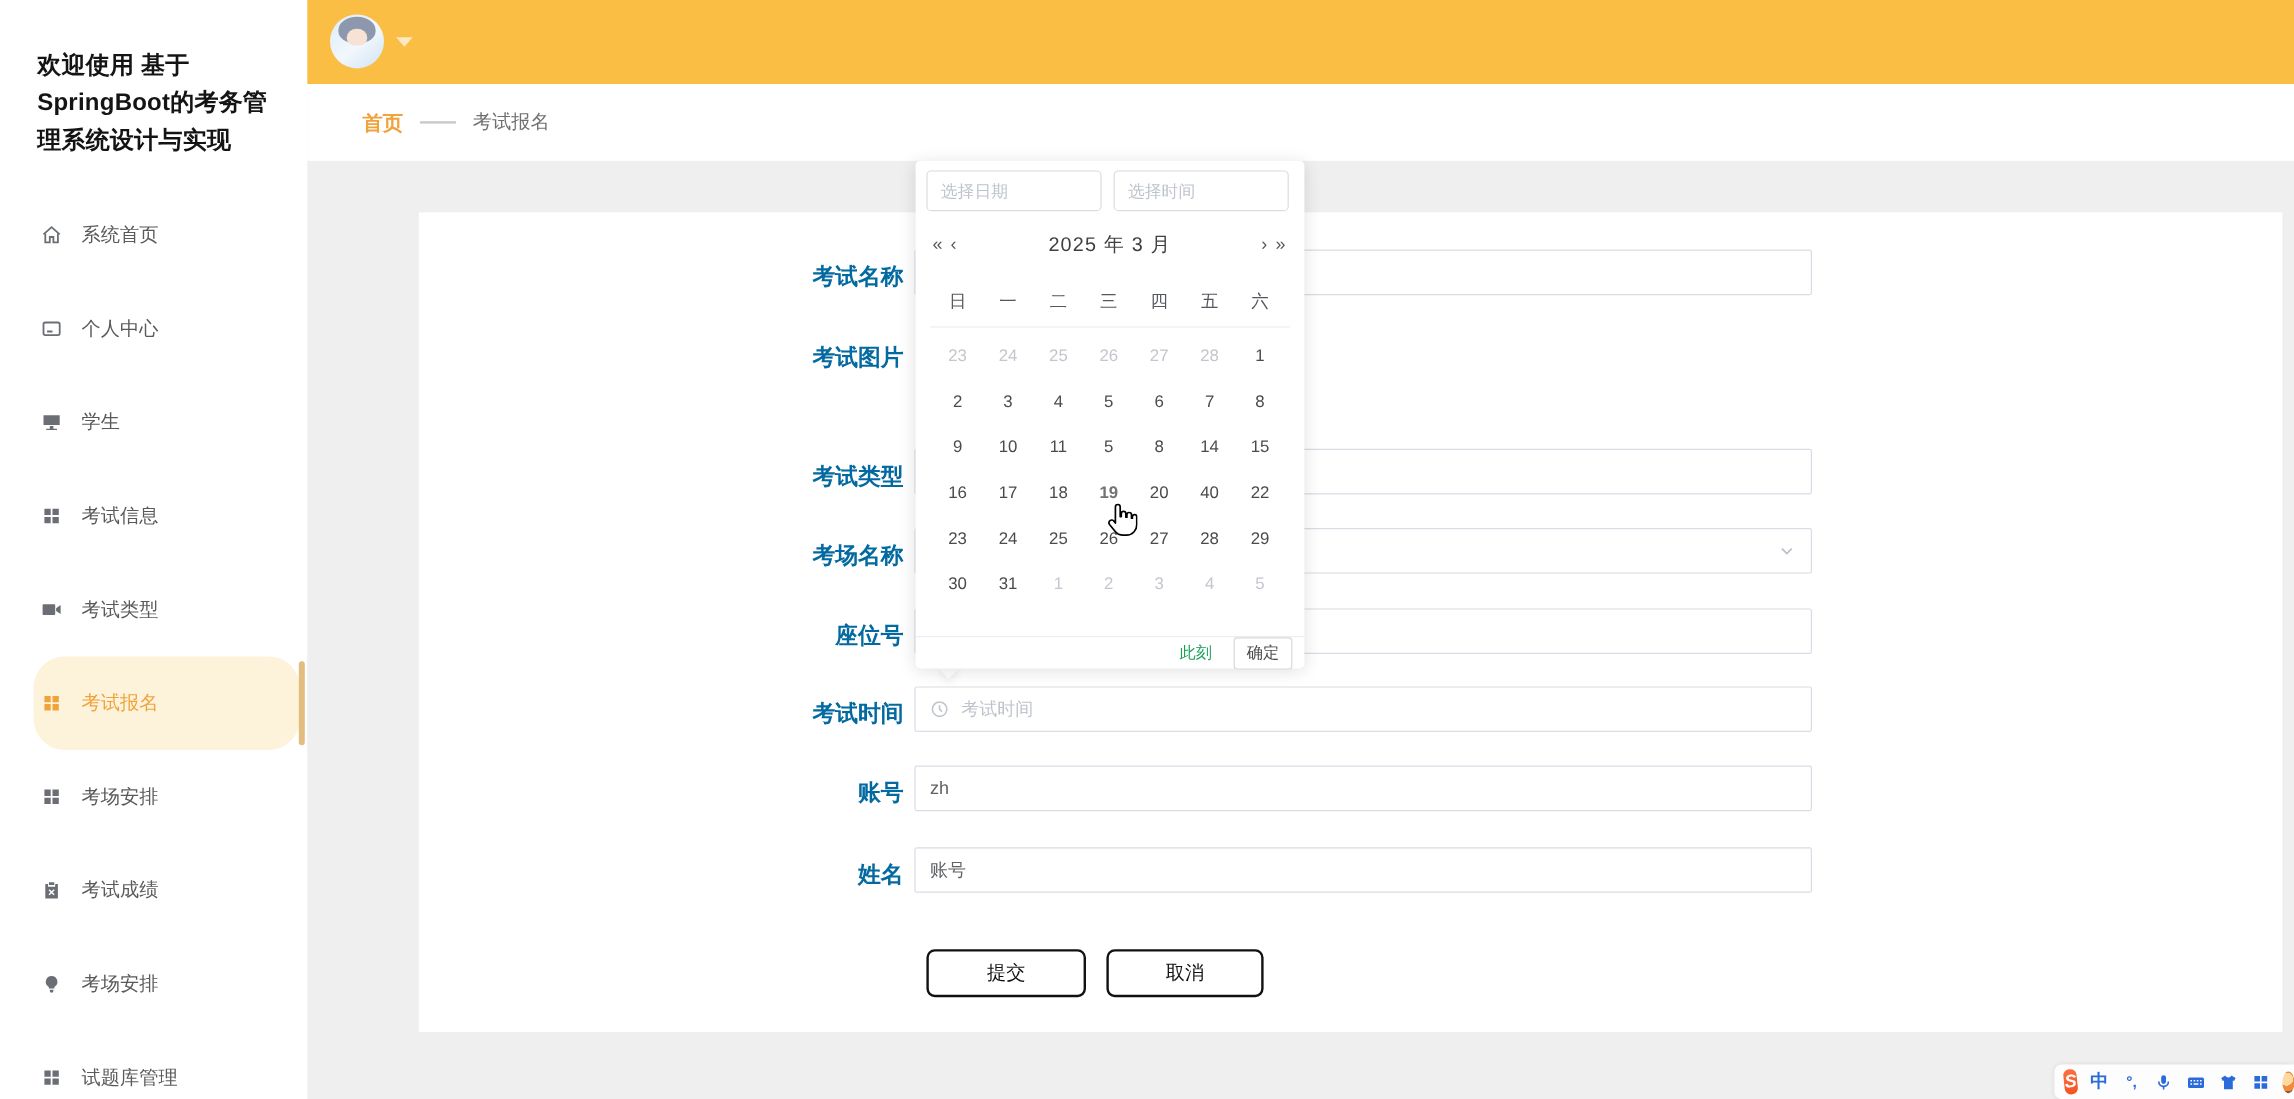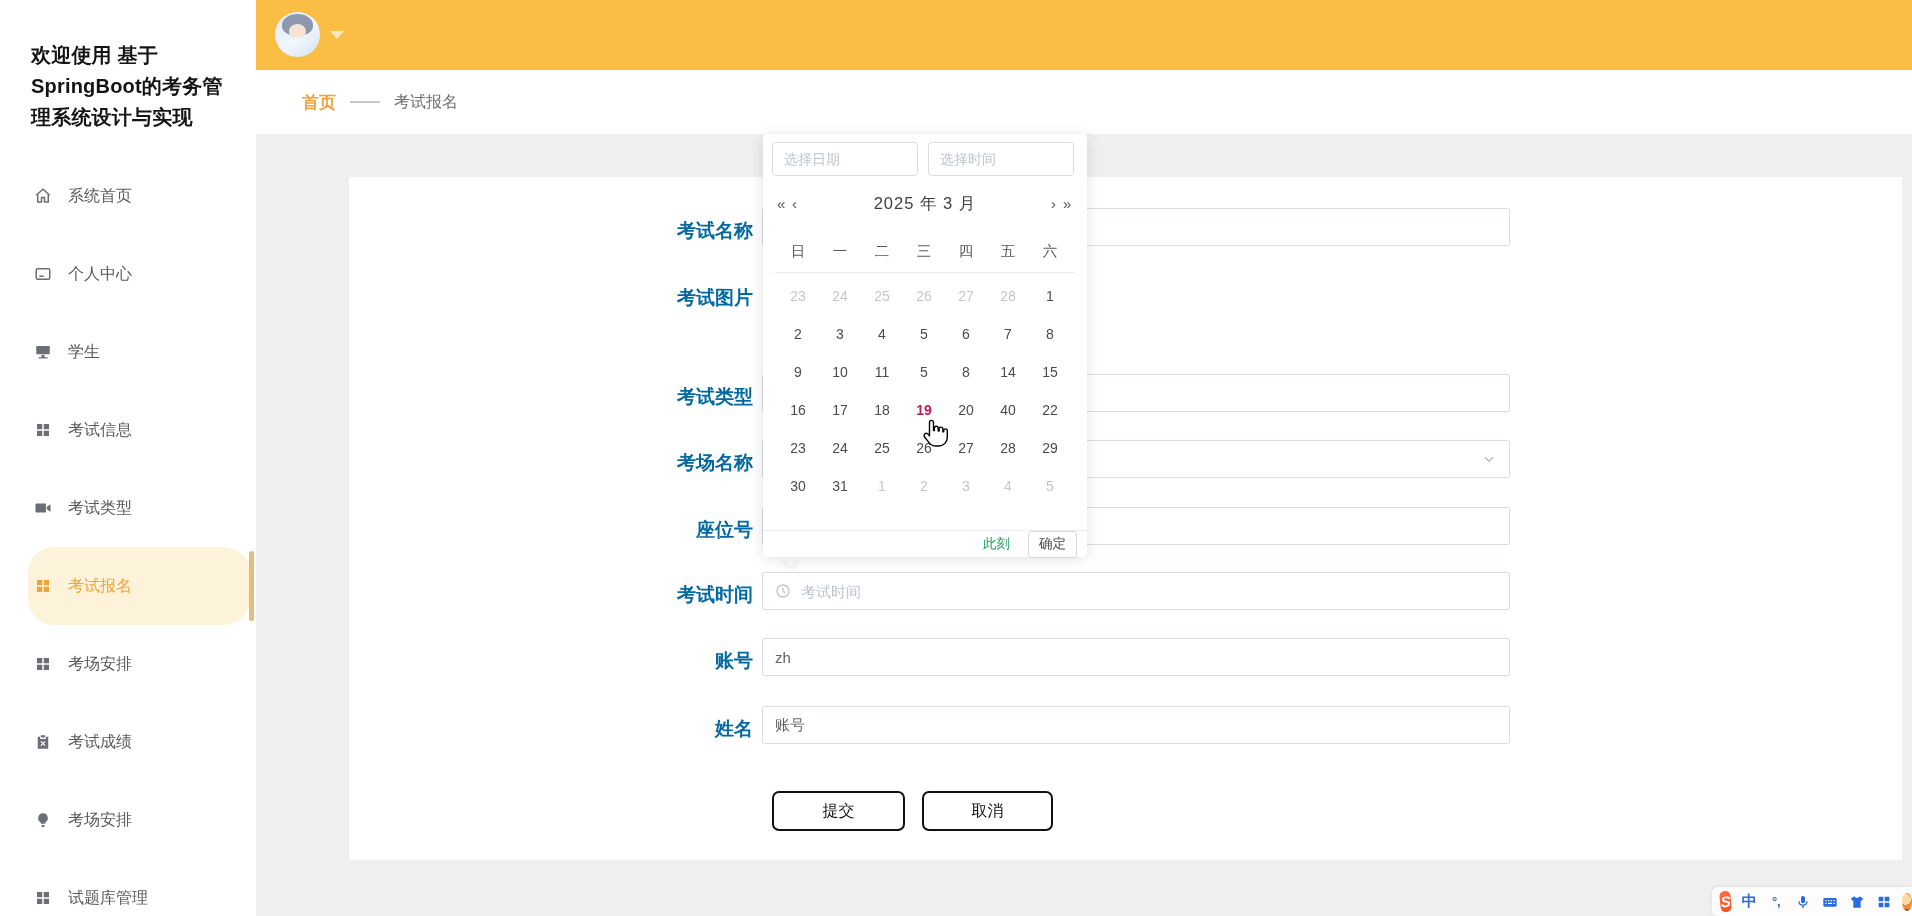--- a/index.html
+++ b/index.html
@@ -51,21 +51,21 @@
   .dp-input::placeholder { color:#bfc4cc; }
   .dp-head { position:absolute; top:56px; left:0; width:100%; height:30px; }
   .dp-nav { position:absolute; top:4px; font-size:15px; color:#555; cursor:pointer; line-height:20px; }
   .dp-title { position:absolute; left:0; width:100%; text-align:center; top:3px; font-size:16.5px; color:#3f3f3f; letter-spacing:1px; }
   .dp-week { position:absolute; left:14px; top:108px; width:294px; display:grid; grid-template-columns:repeat(7,42px); }
   .dp-week span { text-align:center; font-size:14.5px; color:#55585e; }
   .dp-divider { position:absolute; left:12px; right:12px; top:138px; height:1px; background:#ebedf0; }
   .dp-days { position:absolute; left:14px; top:143px; width:294px; display:grid; grid-template-columns:repeat(7,42px); grid-auto-rows:38px; }
   .day { display:flex; align-items:center; justify-content:center; font-size:14px; color:#4b4b4b; cursor:pointer; }
   .day.prev, .day.next { color:#c3c6cc; }
-  .day.selected { color:#be185d; font-weight:bold; }
+  .day.selected { color:#737373; font-weight:bold; }
   .dp-footer-line { position:absolute; left:0; right:0; top:396px; height:1px; background:#ebedf0; }
   .dp-footer { position:absolute; left:0; right:10px; top:397px; height:26px; display:flex; align-items:center; justify-content:flex-end; gap:18px; }
   .dp-now { font-size:13.5px; color:#18a058; cursor:pointer; }
   .dp-ok { height:27px; padding:0 10px; background:#fff; border:1px solid #d9d9d9; border-radius:3px; font-size:13.5px; color:#4b4b4b; cursor:pointer; font-family:"Liberation Sans","DejaVu Sans",sans-serif; }
 
   
   .cursor { position:absolute; left:920px; top:418px; z-index:9; pointer-events:none; }
 
   
   .sogou { position:absolute; left:1712px; top:887px; width:200px; height:29px; background:#fdfdfd; border-radius:6px 0 0 6px; box-shadow:0 0 4px rgba(0,0,0,.08); display:flex; align-items:center; gap:9px; padding-left:8px; z-index:6; }

